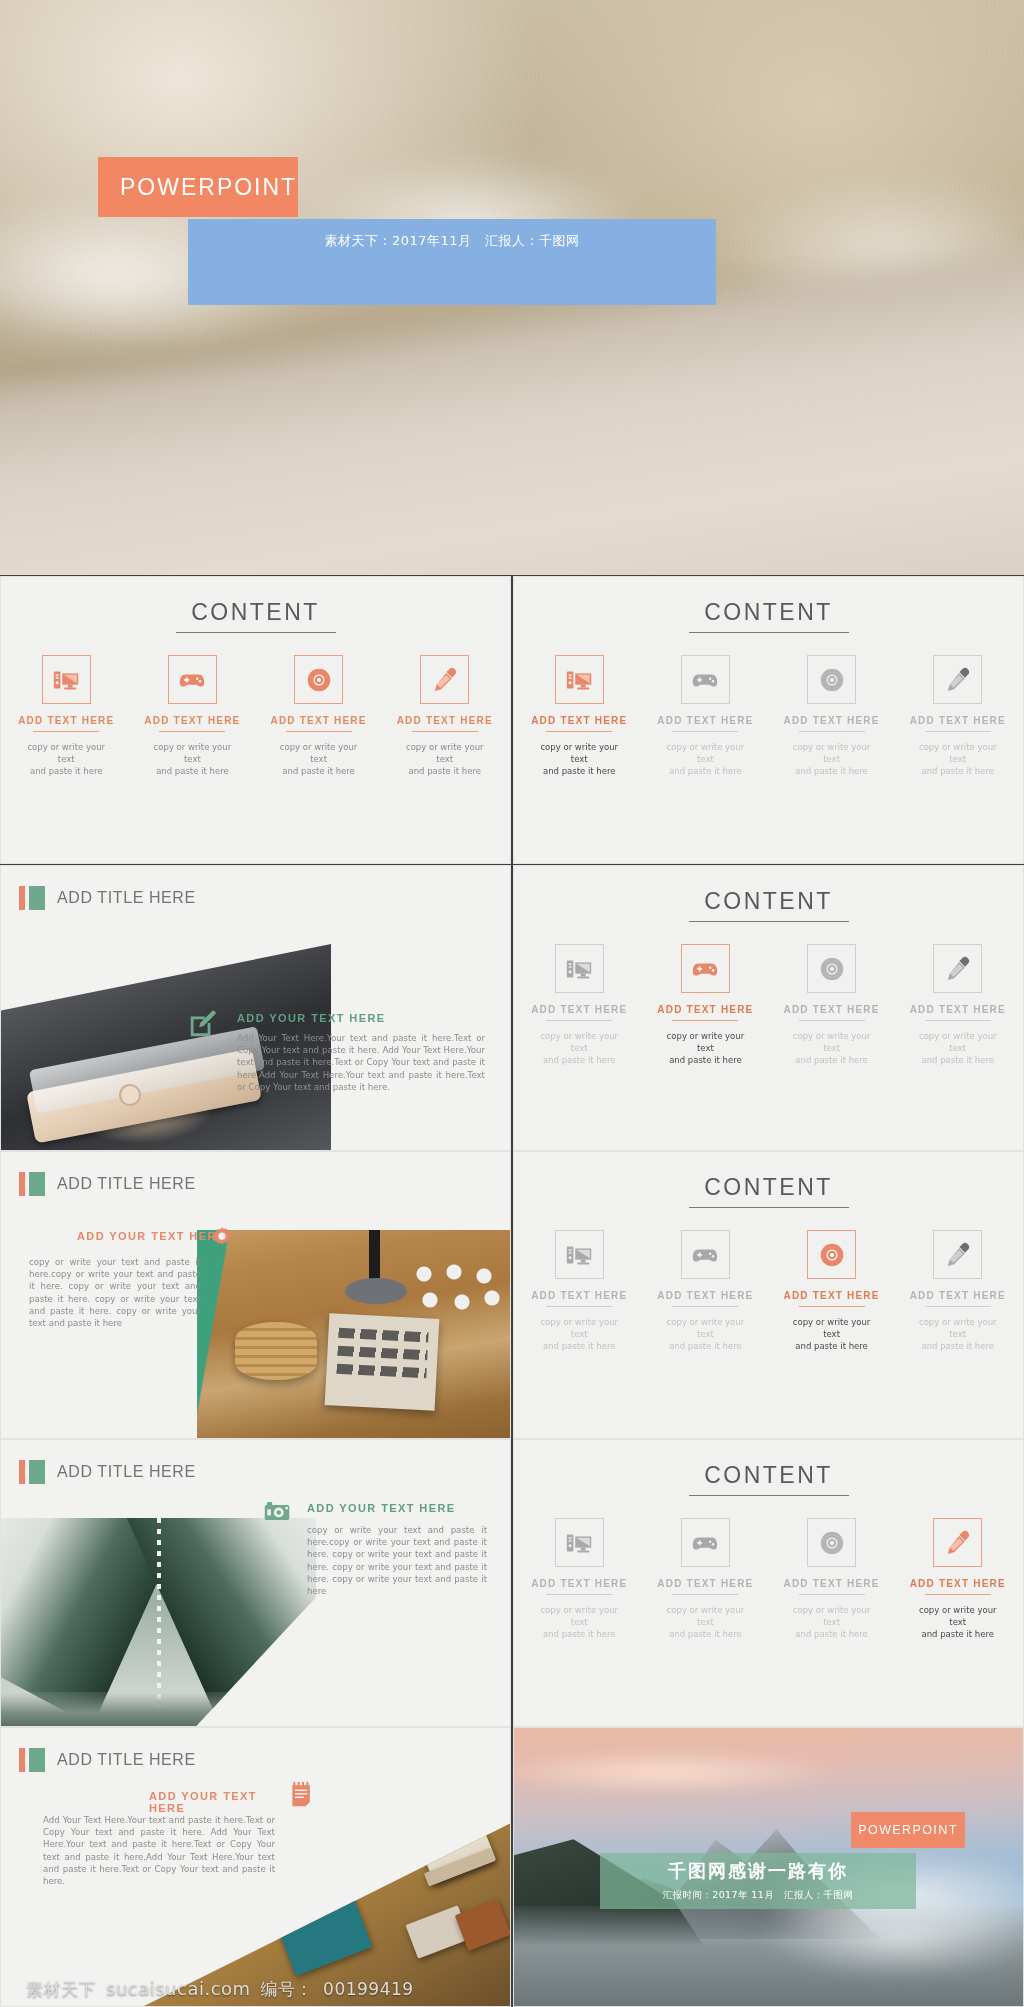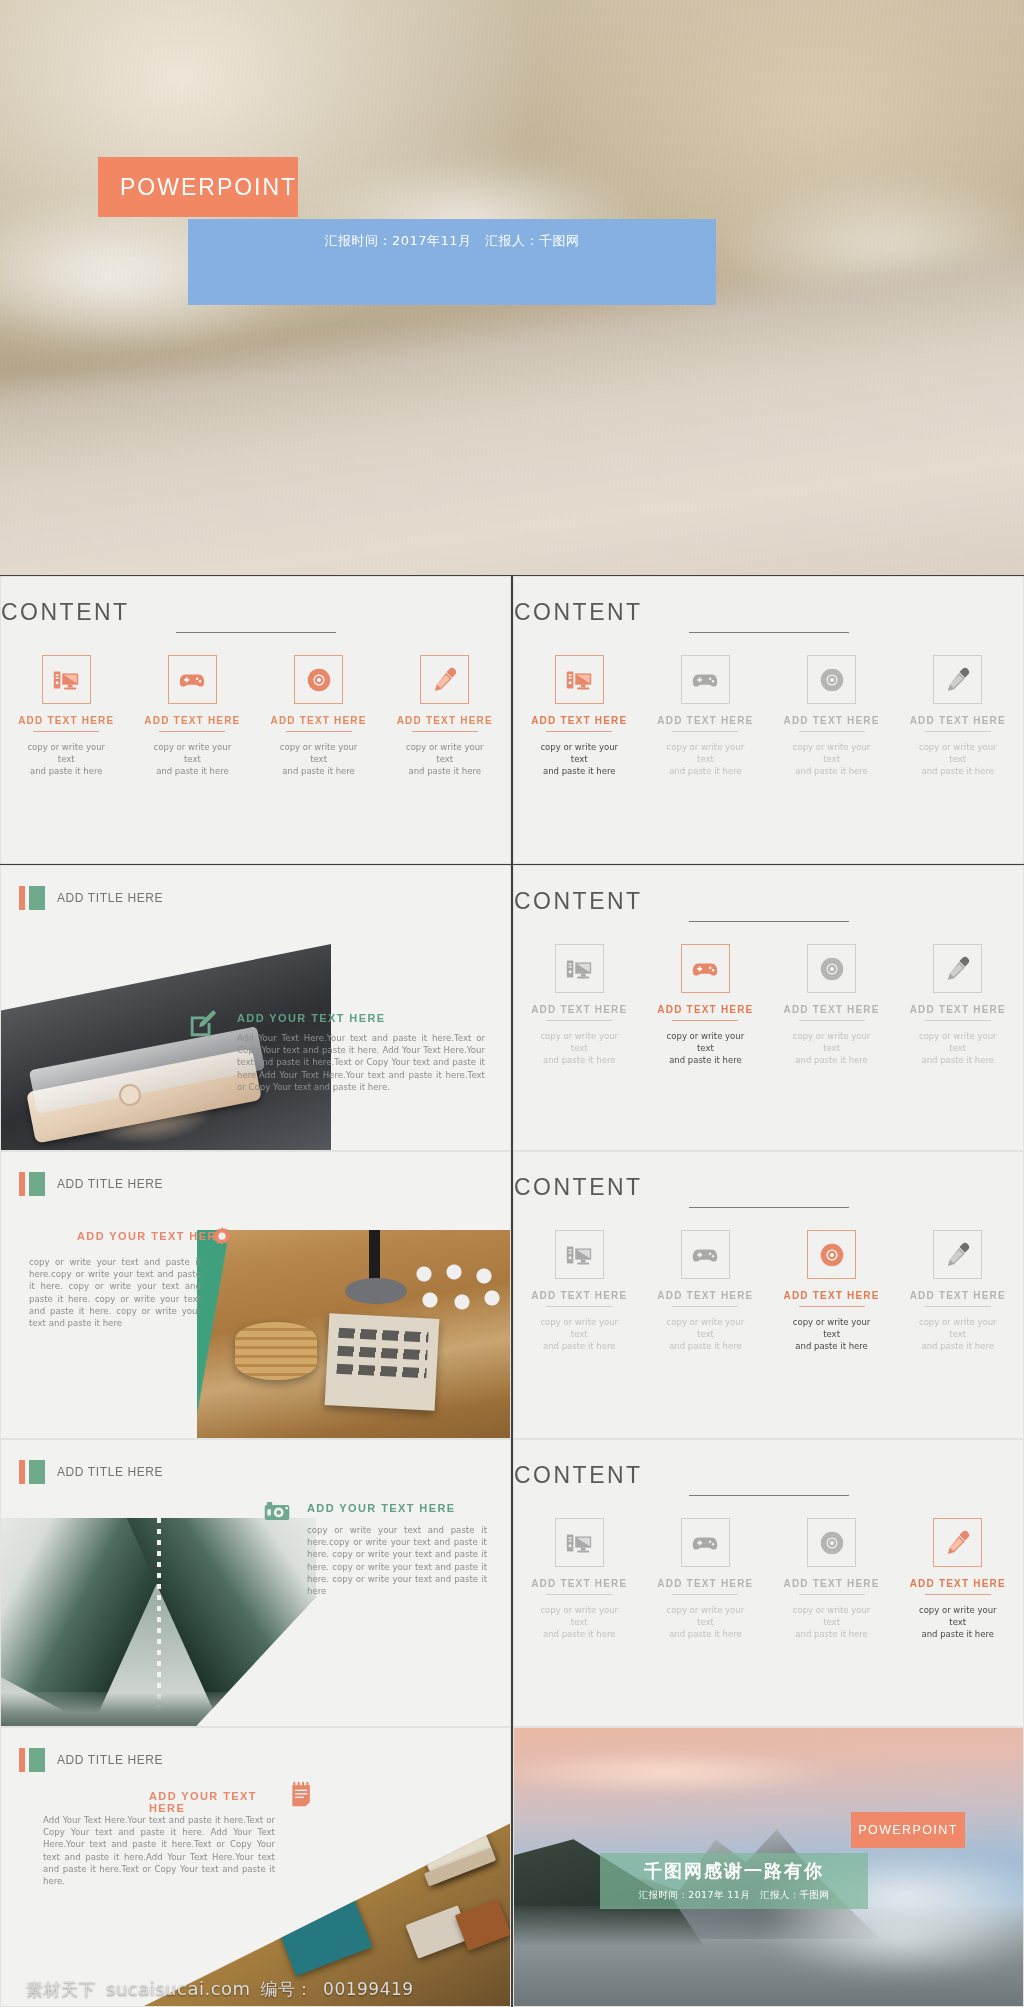--- a/index.html
+++ b/index.html
@@ -84,21 +84,21 @@
     position:absolute; top:0; height:100%;
     background:#f1f1f0; overflow:hidden;
     border:1px solid #e2e2e0;
   }
   .cell.left  { left:0;   width:511px; }
   .cell.right { left:513px; width:511px; }
 
   
   .content-slide { width:100%; height:100%; position:relative; background:#f1f1f0; }
   .content-head {
-    padding-top:22px;
+    text-align:center; padding-top:22px;
   }
   .content-head .ch-title {
     font-size:23px; color:#595959; letter-spacing:2.5px; font-weight:300;
     font-family:"Liberation Sans", sans-serif;
   }
   .content-head .ch-rule {
     width:160px; height:1px; background:#7a7a7a; margin:6px auto 0;
   }
   .cols {
     display:flex; justify-content:center; gap:30px; margin-top:22px; padding:0 36px;
@@ -132,21 +132,21 @@
   .ic { width:30px; height:30px; display:block; }
 
   
   .title-slide { width:100%; height:100%; position:relative; background:#f2f2f1; overflow:hidden; }
   .slide-head {
     position:absolute; left:18px; top:20px; display:flex; align-items:center; gap:0; z-index:6;
   }
   .bar-o { width:6px; height:24px; background:#e8876a; }
   .bar-g { width:16px; height:24px; background:#6fa98d; margin-left:4px; }
   .slide-head .st {
-    margin-left:12px; font-size:12px; color:#737373; letter-spacing:.6px;
+    margin-left:12px; font-size:16px; color:#737373; letter-spacing:.6px;
     font-family:"Liberation Sans", sans-serif;
   }
 
   .body-head { font-size:11px; font-weight:bold; letter-spacing:1.4px; }
   .body-head.green { color:#5f9f82; }
   .body-head.orange { color:#e8876a; }
   .body-text {
     font-size:8.6px; line-height:12.2px; color:#8e8e8e; text-align:justify;
     font-family:"DejaVu Sans", sans-serif;
   }
@@ -298,21 +298,21 @@
     position:absolute; right:-4%; bottom:10%; width:56%; height:30%;
     background:radial-gradient(ellipse at 50% 50%, rgba(222,227,229,.92) 0%, rgba(222,227,229,0) 70%);
     filter:blur(9px);
   }
   .mtn-orange {
     position:absolute; right:58px; top:84px; width:114px; height:36px;
     background:#f0896a; display:flex; align-items:center; justify-content:center;
   }
   .mtn-orange span { color:#fff; font-size:12.5px; letter-spacing:1.4px; }
   .mtn-green {
-    position:absolute; left:86px; top:125px; width:268px; height:56px;
+    position:absolute; left:86px; top:125px; width:316px; height:56px;
     background:rgba(126,183,154,.72); text-align:center; padding-top:6px;
   }
   .mtn-green .g1 {
     color:#fff; font-size:18px; font-weight:bold; letter-spacing:2px;
     font-family:"DejaVu Sans", sans-serif;
   }
   .mtn-green .g2 {
     color:#fff; font-size:9.5px; margin-top:6px; letter-spacing:.4px;
     font-family:"DejaVu Sans", sans-serif;
   }
@@ -338,21 +338,21 @@
       <div class="layer hp-bg"></div>
       <div class="layer hp-deskA"></div>
       <div class="layer hp-chairs"></div>
       <div class="layer hp-fore"></div>
       <div class="layer hp-grain"></div>
     </div>
     <div class="hero-orange">
       <span>POWERPOINT</span>
     </div>
     <div class="hero-blue">
-      <div class="t2">汇报时间：2017年11月　汇报人：千图网</div>
+      <div class="t2">素材天下：2017年11月　汇报人：千图网</div>
     </div>
   </div>
 
   <div class="row" style="top:576px; height:288px;">
 
     <div class="cell left">
       <div class="content-slide all-orange">
         <div class="content-head">
           <div class="ch-title">CONTENT</div>
           <div class="ch-rule"></div>

